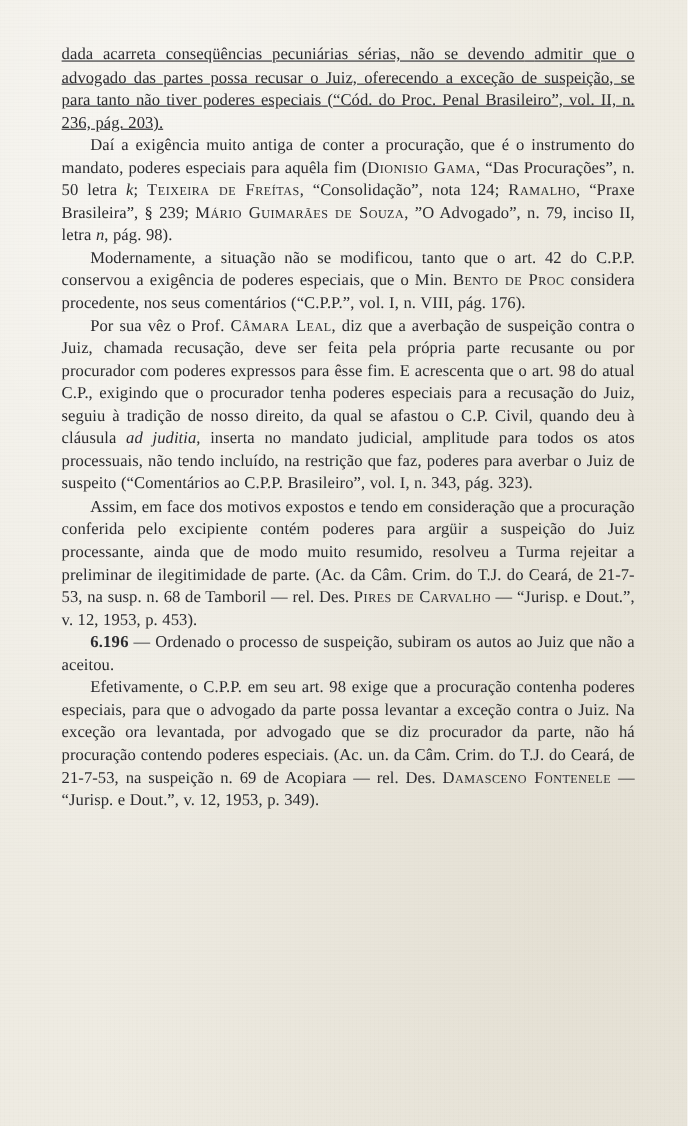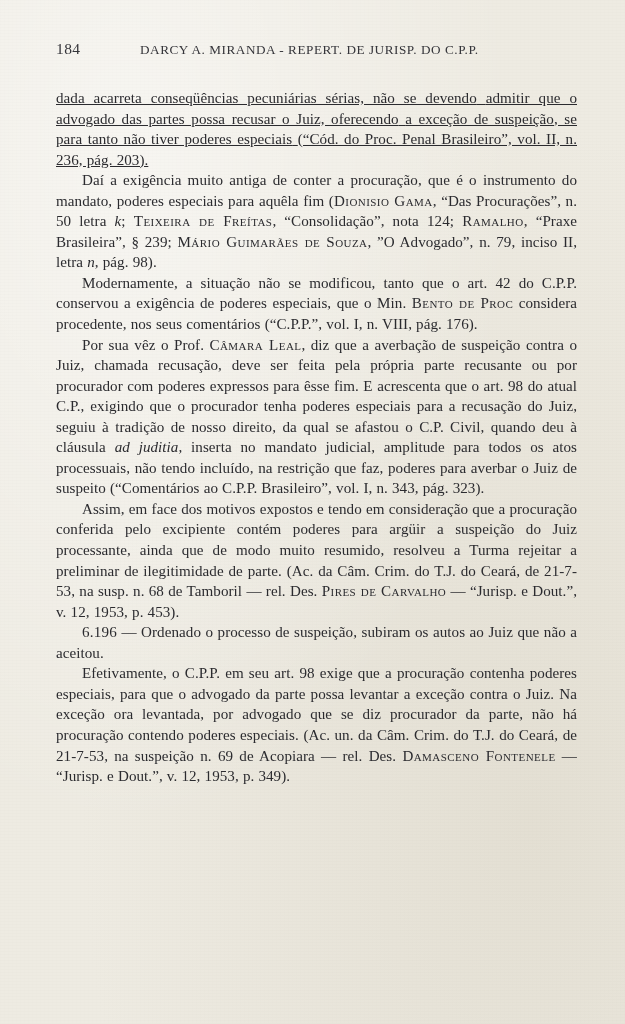--- a/index.html
+++ b/index.html
@@ -75,39 +75,35 @@
     hyphens: none;
   }
   p.para.indent { text-indent: 26px; }
   p.para.first { text-indent: 0; text-decoration: underline; }
   .sc {
     font-variant: small-caps;
     letter-spacing: 0.45px;
   }
   .it { font-style: italic; }
   .bold-num {
-    font-weight: normal;
+    font-weight: bold;
     letter-spacing: 0.2px;
     margin-top: 15px;
   }
   .gap-before { margin-top: 20px; }
   .tight-last { text-align-last: left; }
 </style>
 </head>
 <body>
 
 <div class="page">
   <div class="grain"></div>
 
   <div class="content">
 
-    <div class="running-head">
-      <span class="folio">184</span>
-      <span class="head-title"><span>DARCY A. MIRANDA</span><span> - </span><span>REPERT. DE JURISP. DO C.P.P.</span></span>
-    </div>
 
     <div class="body-text">
 
       <p class="para first"><span>dada acarreta conseqüências pecuniárias sérias, não se devendo</span>
         <span>admitir que o advogado das partes possa recusar o Juiz, oferecendo</span>
         <span>a exceção de suspeição, se para tanto não tiver poderes especiais</span>
         <span>(“Cód. do Proc. Penal Brasileiro”, vol. II, n. 236, pág. 203).</span></p>
 
       <p class="para indent"><span>Daí a exigência muito antiga de conter a procuração, que é o instrumento do mandato, poderes especiais para aquêla fim (</span><span class="sc">Dionisio Gama</span><span>, “Das Procurações”, n. 50 letra </span><span class="it">k</span><span>; </span><span class="sc">Teixeira de Freítas</span><span>, “Consolidação”, nota 124; </span><span class="sc">Ramalho</span><span>, “Praxe Brasileira”, § 239; </span><span class="sc">Mário Guimarães de Souza</span><span>, ”O Advogado”, n. 79, inciso II, letra </span><span class="it">n</span><span>, pág. 98).</span></p>
 

